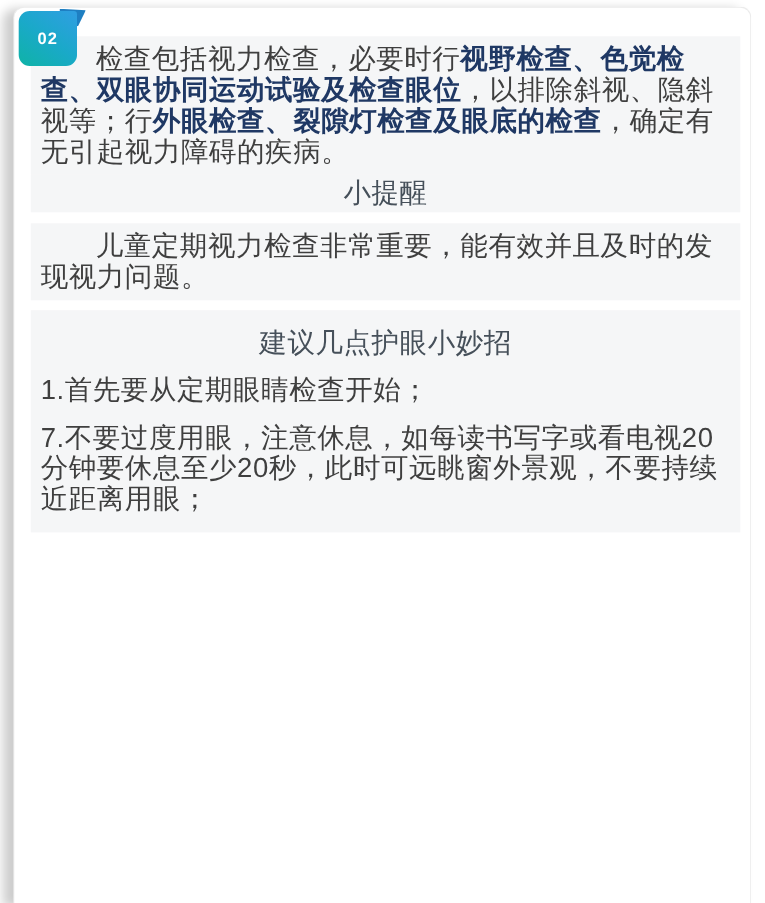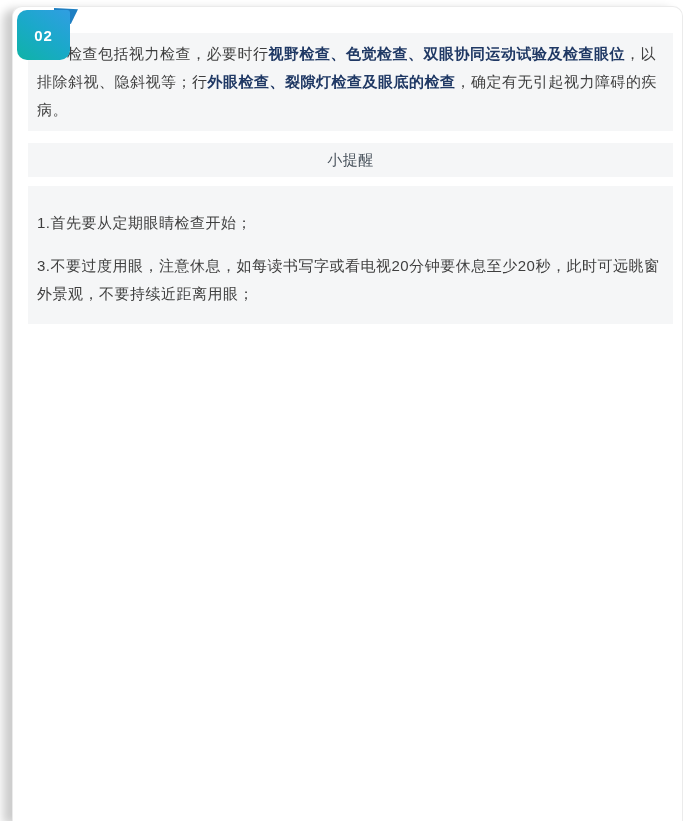--- a/index.html
+++ b/index.html
@@ -52,40 +52,40 @@
   }
   .content {
     position: absolute;
     left: 0; top: 0; right: 0;
     padding-top: 26px;
   }
   .block {
     background: #f5f6f7;
     margin: 0 9px 0 15px;
     padding: 7px 9px;
-    font-size: 15px;
+    font-size: 25px;
     line-height: 28px;
     color: #3f3f3f;
     letter-spacing: 0.5px;
   }
   .plain {
     background: transparent;
   }
   .indent { text-indent: 2em; }
   .seg-bold {
     font-weight: bold;
     color: #1f3864;
   }
   .center-heading {
     text-align: center;
     color: #46505a;
     padding: 3px 9px;
   }
   .gap13 { margin-top: 13px; }
-  .gap12 { margin-top: 12px; }
+  .gap12 { }
   .gap10 { margin-top: 10px; }
   .gap9  { margin-top: 9px; }
   .tips-block {
     padding: 8px 9px 16px 9px;
   }
   .tips-heading {
     text-align: center;
     color: #46505a;
     margin: 8px 0 6px 0;
   }
@@ -105,23 +105,25 @@
     </div>
   </div>
 
   <div class="content">
 
     <p class="block indent" style="margin-top:0"><span>检查包括视力检查，必要时行</span><span class="seg-bold">视野检查、色觉检查、双眼协同运动试验及检查眼位</span><span>，以排除斜视、隐斜视等；行</span><span class="seg-bold">外眼检查、裂隙灯检查及眼底的检查</span><span>，确定有无引起视力障碍的疾病。</span></p>
 
 
     <p class="block center-heading gap12">小提醒</p>
 
+    <p class="block indent gap10">儿童定期视力检查非常重要，能有效并且及时的发现视力问题。</p>
 
 
 
     <div class="block tips-block gap9">
+      <p class="tips-heading">建议几点护眼小妙招</p>
       <p class="tip">1.首先要从定期眼睛检查开始；</p>
-      <p class="tip">3.不要过度用眼，注意休息，如每读书写字或看电视20分钟要休息至少20秒，此时可远眺窗外景观，不要持续近距离用眼；</p>
+      <p class="tip">7.不要过度用眼，注意休息，如每读书写字或看电视20分钟要休息至少20秒，此时可远眺窗外景观，不要持续近距离用眼；</p>
 
     </div>
 
   </div>
 </div>
 
 </body></html>

